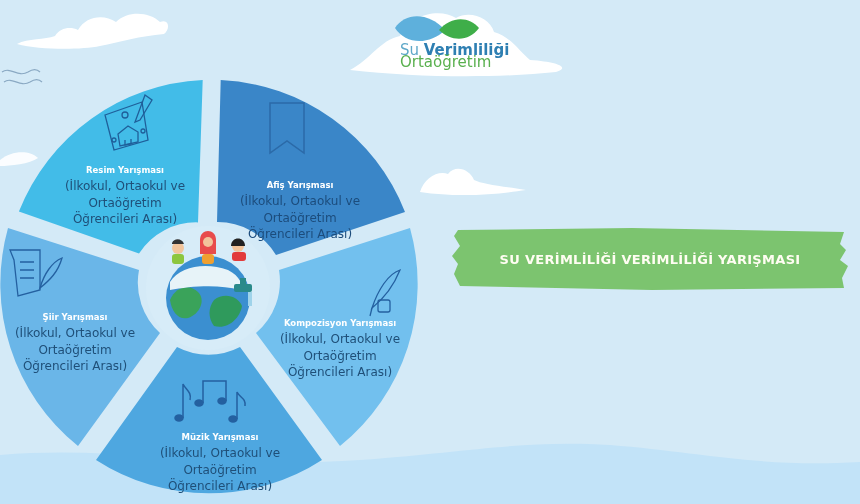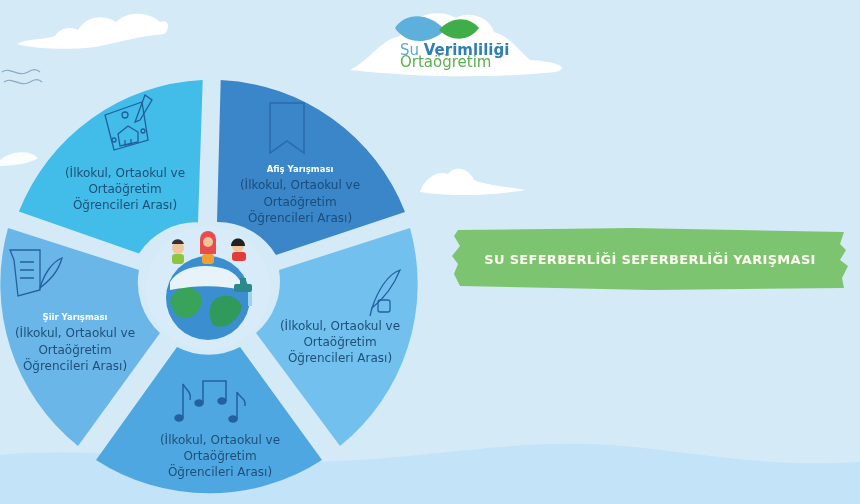--- a/index.html
+++ b/index.html
@@ -128,38 +128,41 @@
     <path d="M237 419 L237 392 C240 398 246 398 245 406" fill="none"></path>
   </g>
   <g stroke="#2460a0" stroke-width="1.3" fill="none">
     <path d="M10 250 L40 250 L40 290 L18 296 L14 260 Z"></path>
     <path d="M20 262 L34 262 M20 270 L34 270 M20 278 L34 278"></path>
     <path d="M62 258 C52 262 44 274 40 288 C50 280 58 272 62 258 Z"></path>
   </g>
 </svg>
 
 <div class="seg-text" style="left:125px;top:165px;">
+  <span class="seg-title">Resim Yarışması</span>
   <span class="seg-sub">(İlkokul, Ortaokul ve Ortaöğretim</span>
   <span class="seg-sub">Öğrencileri Arası)</span>
 </div>
-<div class="seg-text" style="left:300px;top:164px;">
+<div class="seg-text" style="left:300px;top:180px;">
   <span class="seg-title">Afiş Yarışması</span>
   <span class="seg-sub" style="color:#1c4c7c">(İlkokul, Ortaokul ve Ortaöğretim</span>
   <span class="seg-sub" style="color:#1c4c7c">Öğrencileri Arası)</span>
 </div>
 <div class="seg-text" style="left:340px;top:318px;">
+  <span class="seg-title">Kompozisyon Yarışması</span>
   <span class="seg-sub">(İlkokul, Ortaokul ve Ortaöğretim</span>
   <span class="seg-sub">Öğrencileri Arası)</span>
 </div>
 <div class="seg-text" style="left:220px;top:432px;">
+  <span class="seg-title">Müzik Yarışması</span>
   <span class="seg-sub">(İlkokul, Ortaokul ve Ortaöğretim</span>
   <span class="seg-sub">Öğrencileri Arası)</span>
 </div>
 <div class="seg-text" style="left:75px;top:312px;">
   <span class="seg-title">Şiir Yarışması</span>
   <span class="seg-sub">(İlkokul, Ortaokul ve Ortaöğretim</span>
   <span class="seg-sub">Öğrencileri Arası)</span>
 </div>
 
 <svg class="banner" viewBox="0 0 396 66">
   <path d="M6 4 L180 2 L392 6 L388 18 L394 24 L388 34 L396 40 L390 52 L392 62 L200 64 L8 60 L2 48 L6 38 L0 30 L8 20 L2 10 Z" fill="#7cc46f"></path>
 </svg>
-<div class="banner-text">SU SEFERBERLİĞİ SEFERBERLİĞİ YARIŞMASI</div>
+<div class="banner-text">SU VERİMLİLİĞİ VERİMLİLİĞİ YARIŞMASI</div>
 
 </body></html>

